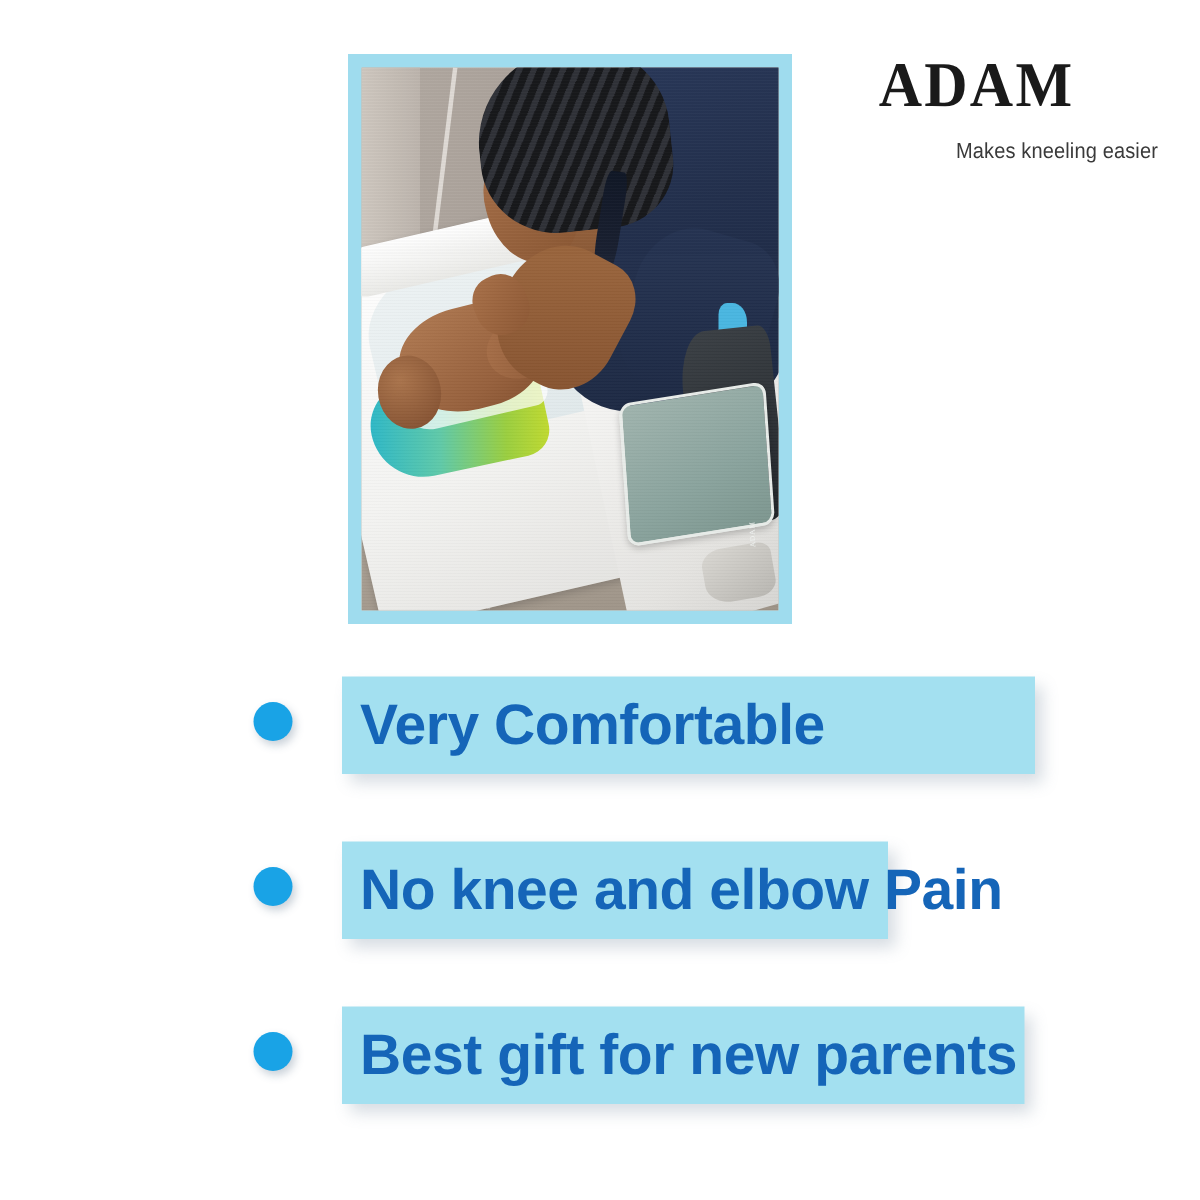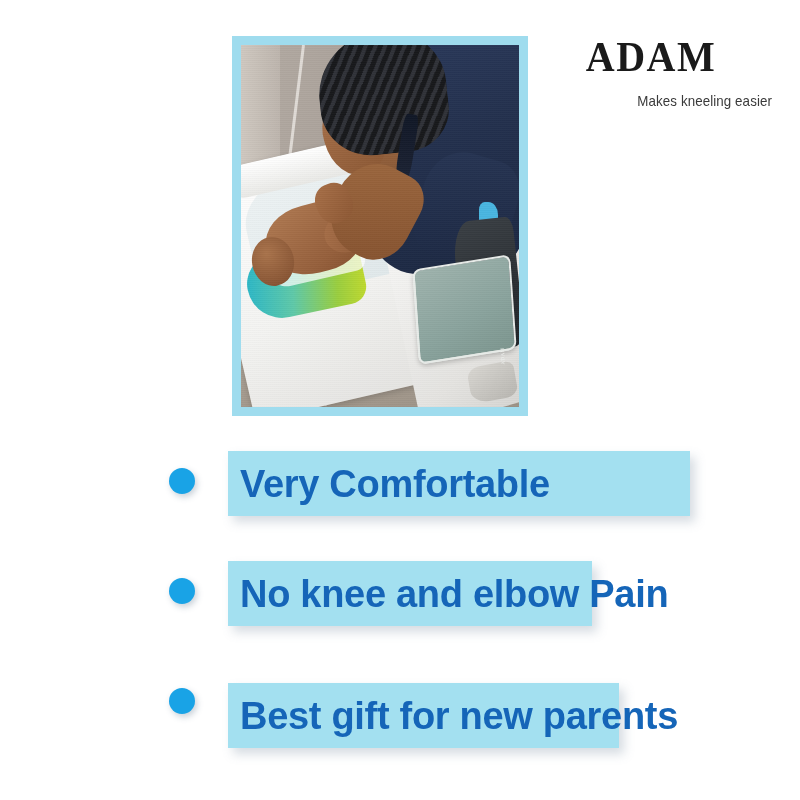--- a/index.html
+++ b/index.html
@@ -320,21 +320,21 @@
     font-family: "Liberation Sans", sans-serif;
     font-weight: 700;
     font-size: 38px;
     line-height: 1;
     color: #1565b8;
     white-space: nowrap;
     letter-spacing: -0.3px;
   }
   .row-1 .feature-band { width: 462px; }
   .row-2 .feature-band { width: 364px; }
-  .row-3 .feature-band { width: 391px; margin-top: 12px; }
+  .row-3 .feature-band { width: 455px; }
 </style>
 </head>
 <body>
 
 <div class="brand">
   <div class="brand-logo">ADAM</div>
   <div class="brand-tagline">Makes kneeling easier</div>
 </div>
 
 <div class="photo-frame">

